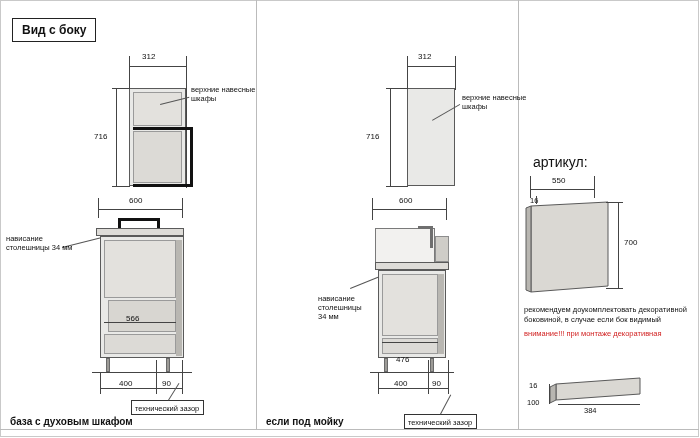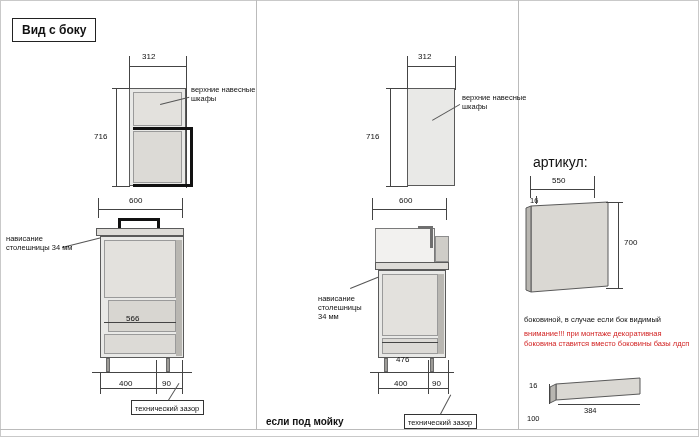--- a/index.html
+++ b/index.html
@@ -124,20 +124,21 @@
   <div class="vline" style="left:182px;top:360px;height:34px;"></div>
   <div class="hline" style="left:100px;top:388px;width:56px;"></div>
   <div class="hline" style="left:156px;top:388px;width:26px;"></div>
   <div class="dim" style="left:119px;top:379px;">400</div>
   <div class="dim" style="left:162px;top:379px;">90</div>
 
   <div class="box" style="left:131px;top:400px;width:73px;height:15px;border:1px solid #333;background:#fff;"></div>
   <div class="txt" style="left:135px;top:404px;">технический зазор</div>
   <div class="lead" style="left:168px;top:400px;width:20px;transform:rotate(-58deg);"></div>
 
+  <div class="caption" style="left:10px;top:416px;">база с духовым шкафом</div>
 
   <div class="vline" style="left:407px;top:56px;height:34px;"></div>
   <div class="vline" style="left:455px;top:56px;height:34px;"></div>
   <div class="hline" style="left:407px;top:66px;width:48px;"></div>
   <div class="tick" style="left:407px;top:62px;height:9px;"></div>
   <div class="tick" style="left:455px;top:62px;height:9px;"></div>
   <div class="dim" style="left:418px;top:52px;">312</div>
 
   <div class="box stroke fill-light" style="left:407px;top:88px;width:48px;height:98px;"></div>
 
@@ -213,28 +214,28 @@
     <polygon points="1,10 6,8 6,94 1,92" fill="#b8b6b1" stroke="#5a5a5a" stroke-width="1"></polygon>
   </svg>
 
   <div class="vline" style="left:618px;top:202px;height:86px;"></div>
   <div class="tickh" style="left:614px;top:202px;width:9px;"></div>
   <div class="tickh" style="left:614px;top:288px;width:9px;"></div>
   <div class="hline" style="left:606px;top:202px;width:14px;"></div>
   <div class="hline" style="left:606px;top:288px;width:14px;"></div>
   <div class="dim" style="left:624px;top:238px;">700</div>
 
+  <div class="txt" style="left:524px;top:305px;">рекомендуем доукомплектовать декоративной</div>
   <div class="txt" style="left:524px;top:315px;">боковиной, в случае если бок видимый</div>
   <div class="txt note-red" style="left:524px;top:329px;">внимание!!! при монтаже декоративная</div>
-  <div class="txt note-red" style="left:524px;top:339px;">боковина ставится вместо боковины базы лдсп</div>
 
   <svg class="abs" style="left:548px;top:376px;width:100px;height:34px;" viewBox="0 0 100 34">
     <polygon points="8,8 92,2 92,18 8,24" fill="#dad8d3" stroke="#5a5a5a" stroke-width="1"></polygon>
     <polygon points="2,11 8,8 8,24 2,27" fill="#b8b6b1" stroke="#5a5a5a" stroke-width="1"></polygon>
   </svg>
 
   <div class="dim" style="left:529px;top:381px;font-size:7.5px;">16</div>
-  <div class="dim" style="left:527px;top:398px;font-size:7.5px;margin-top:16px;">100</div>
+  <div class="dim" style="left:527px;top:398px;font-size:7.5px;">100</div>
   <div class="vline" style="left:549px;top:384px;height:20px;"></div>
   <div class="dim" style="left:584px;top:406px;font-size:7.5px;">384</div>
   <div class="hline" style="left:558px;top:404px;width:82px;"></div>
 
 </div>
 
 </body></html>

